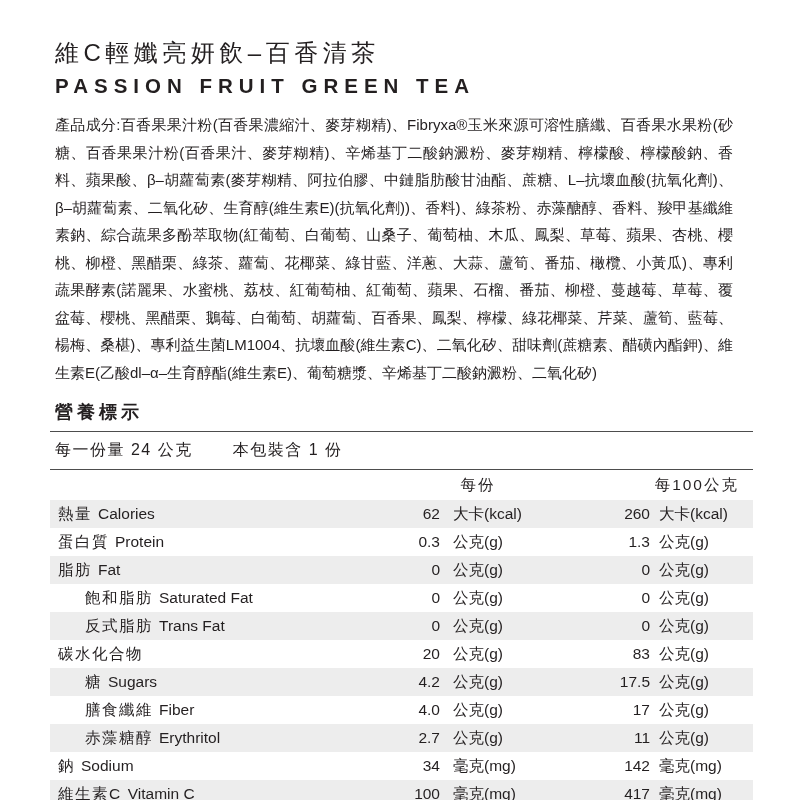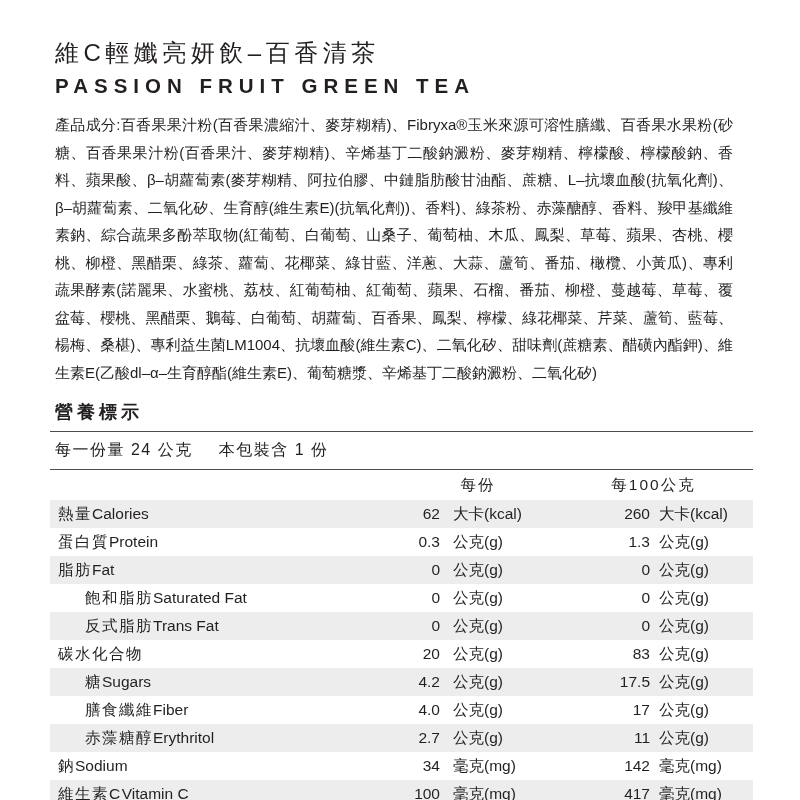--- a/index.html
+++ b/index.html
@@ -21,43 +21,43 @@
   .ingredients{
     font-size:15px;line-height:27.5px;text-align:justify;
     margin:0 20px 15px 5px;
   }
   .nut-heading{
     font-size:18px;font-weight:700;letter-spacing:4px;
     margin:12px 4px 8px 5px;line-height:22px;
   }
   hr.rule{border:none;border-top:1px solid #4d4d4d;margin:0;height:0;}
   .serving{
-    display:flex;gap:26px;font-size:16px;letter-spacing:1.5px;
+    display:flex;gap:40px;font-size:16px;letter-spacing:1.5px;
     margin:7px 4px 8px 5px;line-height:22px;
   }
 
   .ntable{width:100%;}
   .nrow{
     display:flex;align-items:flex-start;
     min-height:28px;padding:0 8px;box-sizing:border-box;
     font-size:15.5px;
   }
   .nrow>div{line-height:28px;box-sizing:border-box;}
   .nrow.shaded{background:#ededed;}
   .thead{min-height:30px;}
   .thead>div{line-height:30px;letter-spacing:2px;}
-  .cell-label{flex:1;display:flex;gap:0;min-width:0;align-items:flex-end;}
+  .cell-label{flex:1;display:flex;gap:6px;min-width:0;align-items:flex-end;}
   .cell-label .zh{letter-spacing:1.5px;}
   .indent .cell-label{padding-left:27px;}
   .cell-v1{width:52px;text-align:right;}
   .cell-u1{width:128px;padding-left:13px;}
   .cell-v2{width:82px;text-align:right;}
   .cell-u2{width:95px;padding-left:9px;}
   .cell-g1{width:180px;text-align:center;}
-  .cell-g2{width:177px;text-align:center;padding-right:6px;}
+  .cell-g2{width:177px;text-align:right;padding-right:6px;}
   .cell-spacer{flex:1;}
 </style>
 </head>
 <body>
 
 <div class="page">
 
   <h1 class="title-zh">維C輕孅亮妍飲–百香清茶</h1>
   <h2 class="title-en">PASSION FRUIT GREEN TEA</h2>
 

